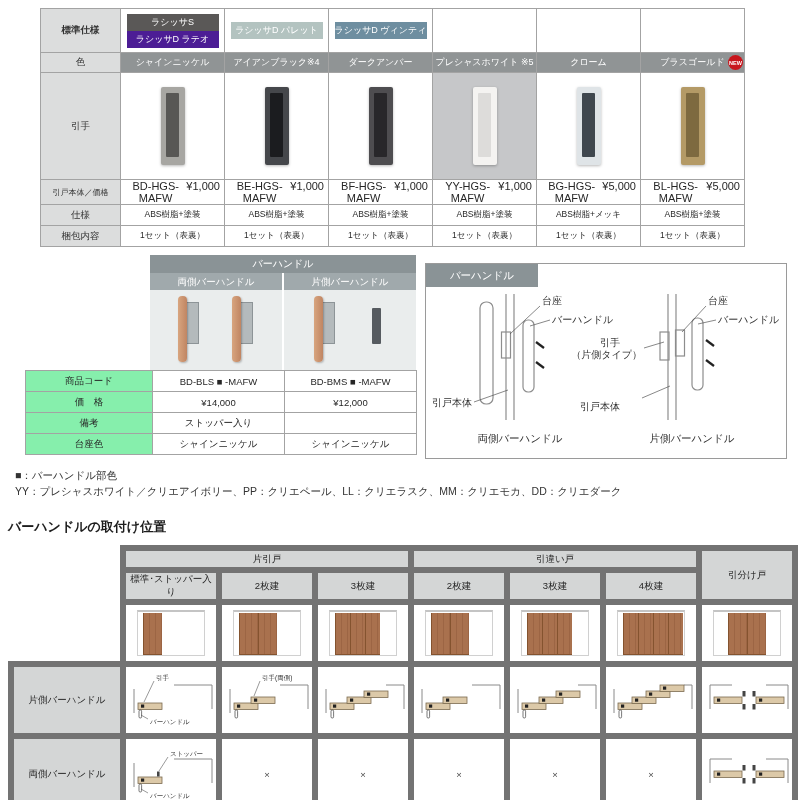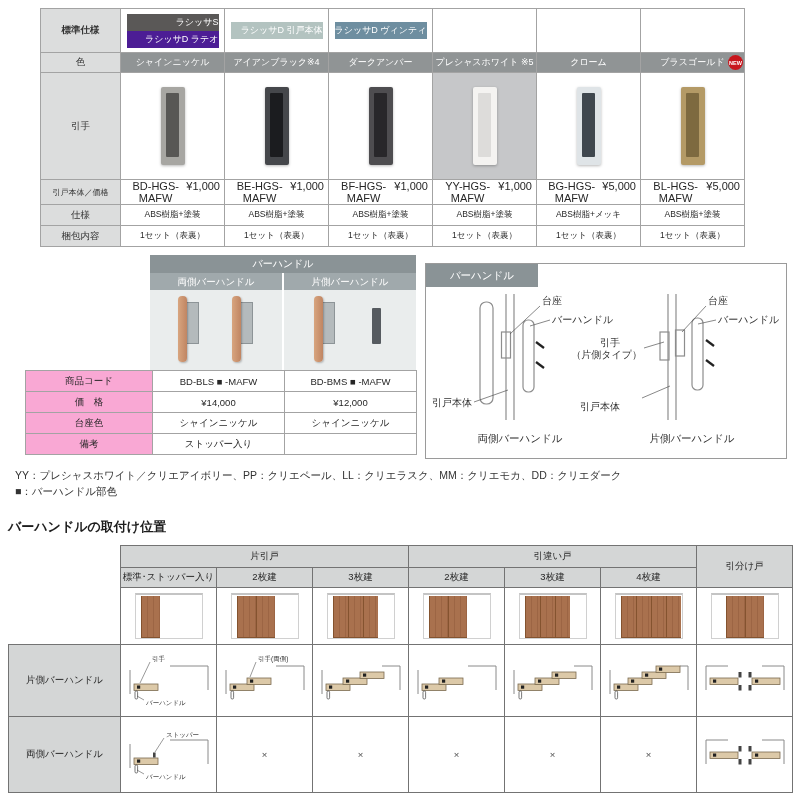--- a/index.html
+++ b/index.html
@@ -5,21 +5,21 @@
 *{box-sizing:border-box;margin:0;padding:0}
 html,body{width:800px;height:800px}
 body{background:#fff;font-family:"Liberation Sans","DejaVu Sans",sans-serif;color:#262626;position:relative;overflow:hidden}
 .abs{position:absolute}
 table{border-collapse:collapse;table-layout:fixed}
 
 
 .t1 td{border:1px solid #a3a3a3;font-size:9px;text-align:center;vertical-align:middle;padding:0;background:#fff}
 .t1 .lab{background:#dcdddd;font-size:9.5px;color:#333}
 .t1 .lab-small{font-size:8px}
-.badge{display:block;margin:0 auto;width:92px;height:17px;line-height:17px;color:#fff;font-size:9px;text-align:right;overflow:hidden;white-space:nowrap}
+.badge{display:block;margin:0 auto;width:92px;height:17px;line-height:17px;color:#fff;font-size:9px;text-align:center;overflow:hidden;white-space:nowrap}
 .chead{background:#909495 !important;color:#fff;font-size:8.5px;position:relative;height:20px;white-space:nowrap;overflow:hidden}
 .newb{position:absolute;right:1px;top:2px;width:15px;height:15px;border-radius:50%;background:#c8161d;color:#fff;font-size:5.5px;font-weight:bold;display:flex;align-items:center;justify-content:center;letter-spacing:0}
 .hwrap{height:106px;display:flex;align-items:center;justify-content:center}
 .hplate{width:24px;height:78px;border-radius:2px;position:relative;box-shadow:0 1px 3px rgba(0,0,0,.28)}
 .hinner{position:absolute;left:5px;top:6px;width:13px;height:64px;border-radius:1px}
 .cp{display:flex;justify-content:space-between;padding:0 4px;font-size:11px}
 .t1 .v{height:21px;font-size:8.5px}
 
 
 .bar-hdr{height:18px;line-height:18px;background:#8a9396;color:#fff;text-align:center;font-size:10px}
@@ -27,32 +27,32 @@
 .bar-sub div{flex:1;line-height:17px;background:#a0a9ac;color:#fff;text-align:center;font-size:9.5px}
 .bar-sub div:first-child{border-right:2px solid #fff}
 .bar-imgs{display:flex;height:80px}
 .bar-img{flex:1;background:#eaeded;position:relative}
 .bar-img:first-child{border-right:2px solid #fff}
 .bplate{position:absolute;width:13px;height:42px;background:#b4babc;border:1px solid #8d9497;top:12px}
 .bbar{position:absolute;width:9px;height:66px;border-radius:4px;background:linear-gradient(90deg,#d8a57f,#c08562);box-shadow:1px 1px 2px rgba(0,0,0,.25);top:6px}
 .bdark{position:absolute;width:9px;height:36px;background:#565b60;border-radius:1px;top:18px}
 
 .t2 td{border:1px solid #a3a3a3;font-size:9.5px;text-align:center;vertical-align:middle;height:21px;background:#fff}
-.t2 .lab{background:#f9a8d4}
+.t2 .lab{background:#86efac}
 
 
 #diagPanel{border:1px solid #9a9a9a;background:#fff}
 .diag-title{position:absolute;left:0;top:0;width:112px;height:23px;line-height:23px;background:#8a9396;color:#fff;text-align:center;font-size:10.5px}
 
 
 #notes{font-size:10.5px;color:#333;line-height:16px}
 
 
 #mountTitle{font-size:13px;font-weight:bold;color:#1c1c1c}
-.t3 td{border:1px solid #737373;font-size:9.5px;text-align:center;vertical-align:middle;background:#fff;padding:0}
+.t3 td{border:6px solid #737373;font-size:9.5px;text-align:center;vertical-align:middle;background:#fff;padding:0}
 .t3 .mh{background:#d4d6d6;height:22px}
 .t3 .ghost{border:none;background:#fff}
 .t3 .mlab{background:#d4d6d6;font-size:9.5px}
 .door{width:68px;height:46px;margin:5px auto;position:relative;background:#fff;border:1px solid #d0d0d0;border-top:2px solid #c4c4c4}
 .dpanels{position:absolute;top:1px;height:41px;display:flex;left:5px}
 .dpanels.center{left:50%;transform:translateX(-50%)}
 .dpanel{height:41px;background:repeating-linear-gradient(90deg,#a9714e 0 5px,#9c6544 5px 6px);border-left:1px solid #84532f;box-shadow:0 1px 0 #84532f}
 .xcell{font-size:13px;color:#4a4a4a}
 </style>
 </head>
@@ -69,21 +69,21 @@
       <col style="width: 104px;">
     </colgroup>
     <tbody>
       <tr>
         <td class="lab" style="height: 44px; font-weight: bold;">標準仕様</td>
         <td>
           <div class="badge" style="background: rgb(90, 88, 87);">ラシッサS</div>
           <div class="badge" style="background: #4c1d95;">ラシッサD ラテオ</div>
         </td>
         <td>
-          <div class="badge" style="background: rgb(179, 195, 192);">ラシッサD 引戸本体</div>
+          <div class="badge" style="background: rgb(179, 195, 192);">ラシッサD パレット</div>
         </td>
         <td>
           <div class="badge" style="background: rgb(110, 142, 160);">ラシッサD ヴィンティア</div>
         </td>
         <td></td>
         <td></td>
         <td></td>
       </tr>
       <tr>
         <td class="lab">色</td>
@@ -231,28 +231,28 @@
         <td class="lab">商品コード</td>
         <td>BD-BLS ■ -MAFW</td>
         <td>BD-BMS ■ -MAFW</td>
       </tr>
       <tr>
         <td class="lab">価　格</td>
         <td>¥14,000</td>
         <td>¥12,000</td>
       </tr>
       <tr>
+        <td class="lab">備考</td>
+        <td>ストッパー入り</td>
+        <td></td>
+      </tr>
+      <tr>
         <td class="lab">台座色</td>
         <td>シャインニッケル</td>
         <td>シャインニッケル</td>
-      </tr>
-      <tr>
-        <td class="lab">備考</td>
-        <td>ストッパー入り</td>
-        <td></td>
       </tr>
     </tbody>
   </table>
 
 <div id="diagPanel" class="abs" style="left:425px;top:263px;width:362px;height:196px">
   <div class="diag-title">バーハンドル</div>
   <svg class="abs" style="left:4px;top:26px" width="352" height="166" viewBox="0 0 352 166">
 
     <g stroke="#8d8d8d" stroke-width="1.2" fill="none">
       <rect x="50" y="12" width="13" height="102" rx="6"></rect>
@@ -297,22 +297,22 @@
       <text x="190" y="56" text-anchor="end">引手</text>
       <text x="212" y="68" text-anchor="end">（片側タイプ）</text>
       <text x="170" y="120" text-anchor="middle">引戸本体</text>
       <text x="90" y="152" text-anchor="middle" font-size="10.5">両側バーハンドル</text>
       <text x="262" y="152" text-anchor="middle" font-size="10.5">片側バーハンドル</text>
     </g>
   </svg>
 </div>
 
 <div id="notes" class="abs" style="left:15px;top:467px">
+  <div>■：バーハンドル部色</div>
   <div>YY：プレシャスホワイト／クリエアイボリー、PP：クリエペール、LL：クリエラスク、MM：クリエモカ、DD：クリエダーク</div>
-  <div>■：バーハンドル部色</div>
 </div>
 
 <div id="mountTitle" class="abs" style="left:8px;top:518px">バーハンドルの取付け位置</div>
 <table id="mountTable" class="t3 abs" style="left:8px;top:545px;width:784px">
     <colgroup>
       <col style="width: 112px;">
       <col style="width: 96px;">
       <col style="width: 96px;">
       <col style="width: 96px;">
       <col style="width: 96px;">

